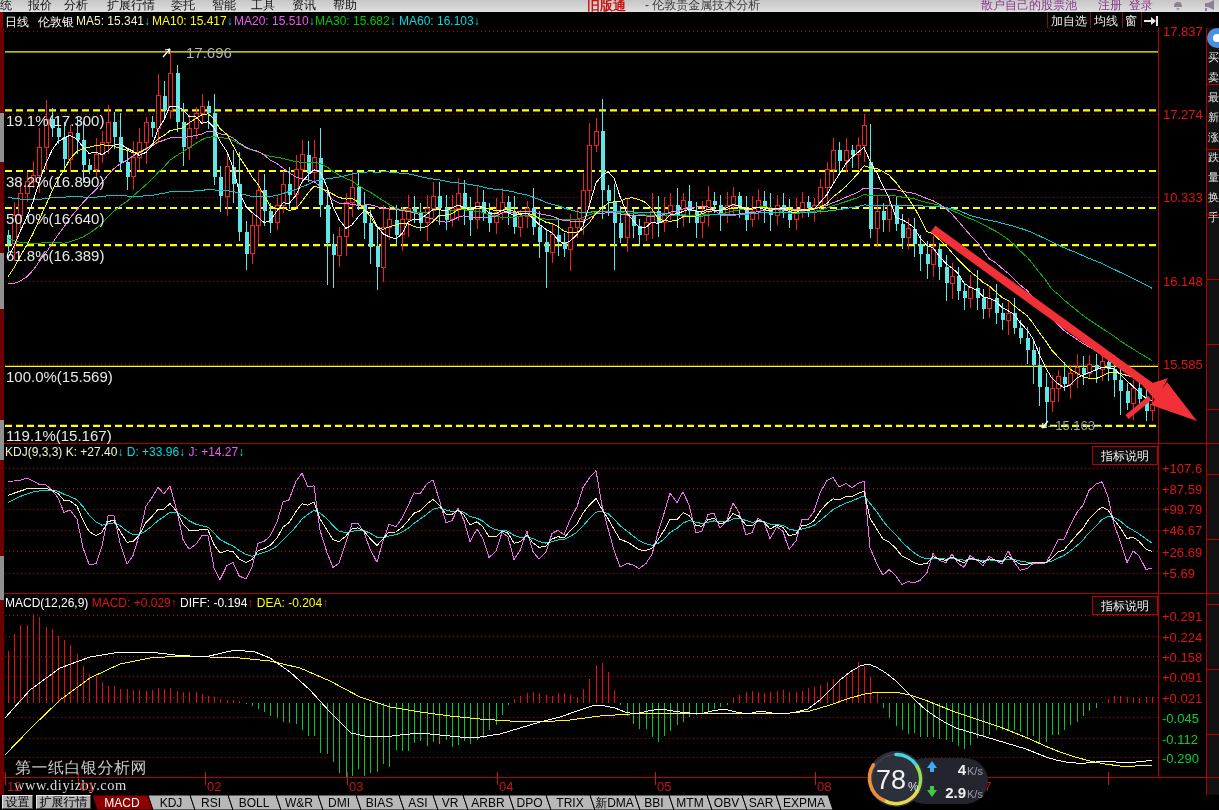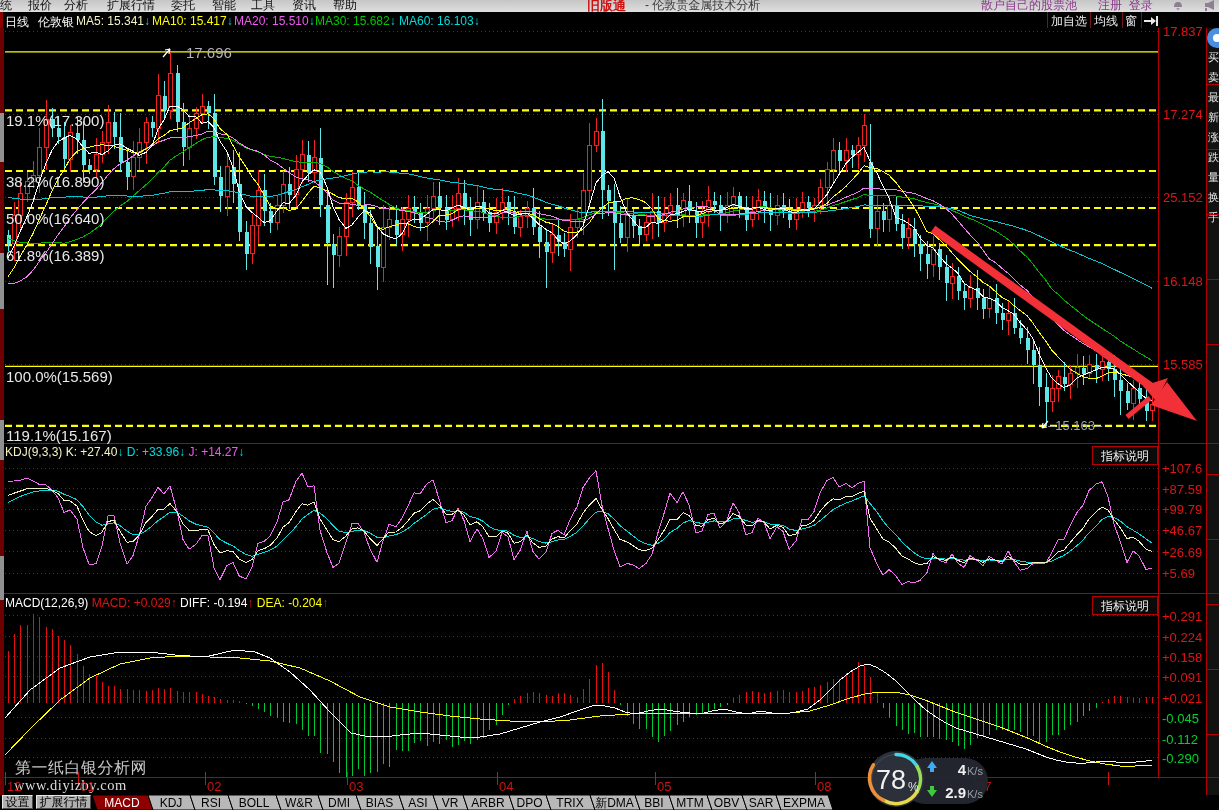--- a/index.html
+++ b/index.html
@@ -126,21 +126,21 @@
 <div style="position:absolute;left:6px;top:112px;font-size:15px;color:#e8e8e8">19.1%(17.300)</div>
 <div style="position:absolute;left:6px;top:172.5px;font-size:15px;color:#e8e8e8">38.2%(16.890)</div>
 <div style="position:absolute;left:6px;top:209.5px;font-size:15px;color:#e8e8e8">50.0%(16.640)</div>
 <div style="position:absolute;left:6px;top:246.5px;font-size:15px;color:#e8e8e8">61.8%(16.389)</div>
 <div style="position:absolute;left:6px;top:368px;font-size:15px;color:#e8e8e8">100.0%(15.569)</div>
 <div style="position:absolute;left:6px;top:427px;font-size:15px;color:#e8e8e8">119.1%(15.167)</div>
 <div style="position:absolute;left:186px;top:44px;font-size:15px;color:#b4b4b4">17.696</div>
 <div style="position:absolute;left:1048px;top:418px;font-size:13px;color:#98a4b4">‒15.163‒</div>
 <div style="position:absolute;left:1163px;top:23.5px;font-size:13px;color:#e01414">17.837</div>
 <div style="position:absolute;left:1163px;top:106.5px;font-size:13px;color:#e01414">17.274</div>
-<div style="position:absolute;left:1163px;top:190.0px;font-size:13px;color:#e01414">25.152</div>
+<div style="position:absolute;left:1163px;top:190.0px;font-size:13px;color:#e01414">10.333</div>
 <div style="position:absolute;left:1163px;top:273.5px;font-size:13px;color:#e01414">16.148</div>
 <div style="position:absolute;left:1163px;top:356.5px;font-size:13px;color:#e01414">15.585</div>
 <div style="position:absolute;left:1162px;top:461px;font-size:13px;color:#e01414">+107.6</div>
 <div style="position:absolute;left:1162px;top:481.5px;font-size:13px;color:#e01414">+87.59</div>
 <div style="position:absolute;left:1162px;top:502px;font-size:13px;color:#e01414">+99.79</div>
 <div style="position:absolute;left:1162px;top:523px;font-size:13px;color:#e01414">+46.67</div>
 <div style="position:absolute;left:1162px;top:544.5px;font-size:13px;color:#e01414">+26.69</div>
 <div style="position:absolute;left:1162px;top:566px;font-size:13px;color:#e01414">+5.69</div>
 <div style="position:absolute;left:1162px;top:608.5px;font-size:13px;color:#e01414">+0.291</div>
 <div style="position:absolute;left:1162px;top:629.5px;font-size:13px;color:#e01414">+0.224</div>

